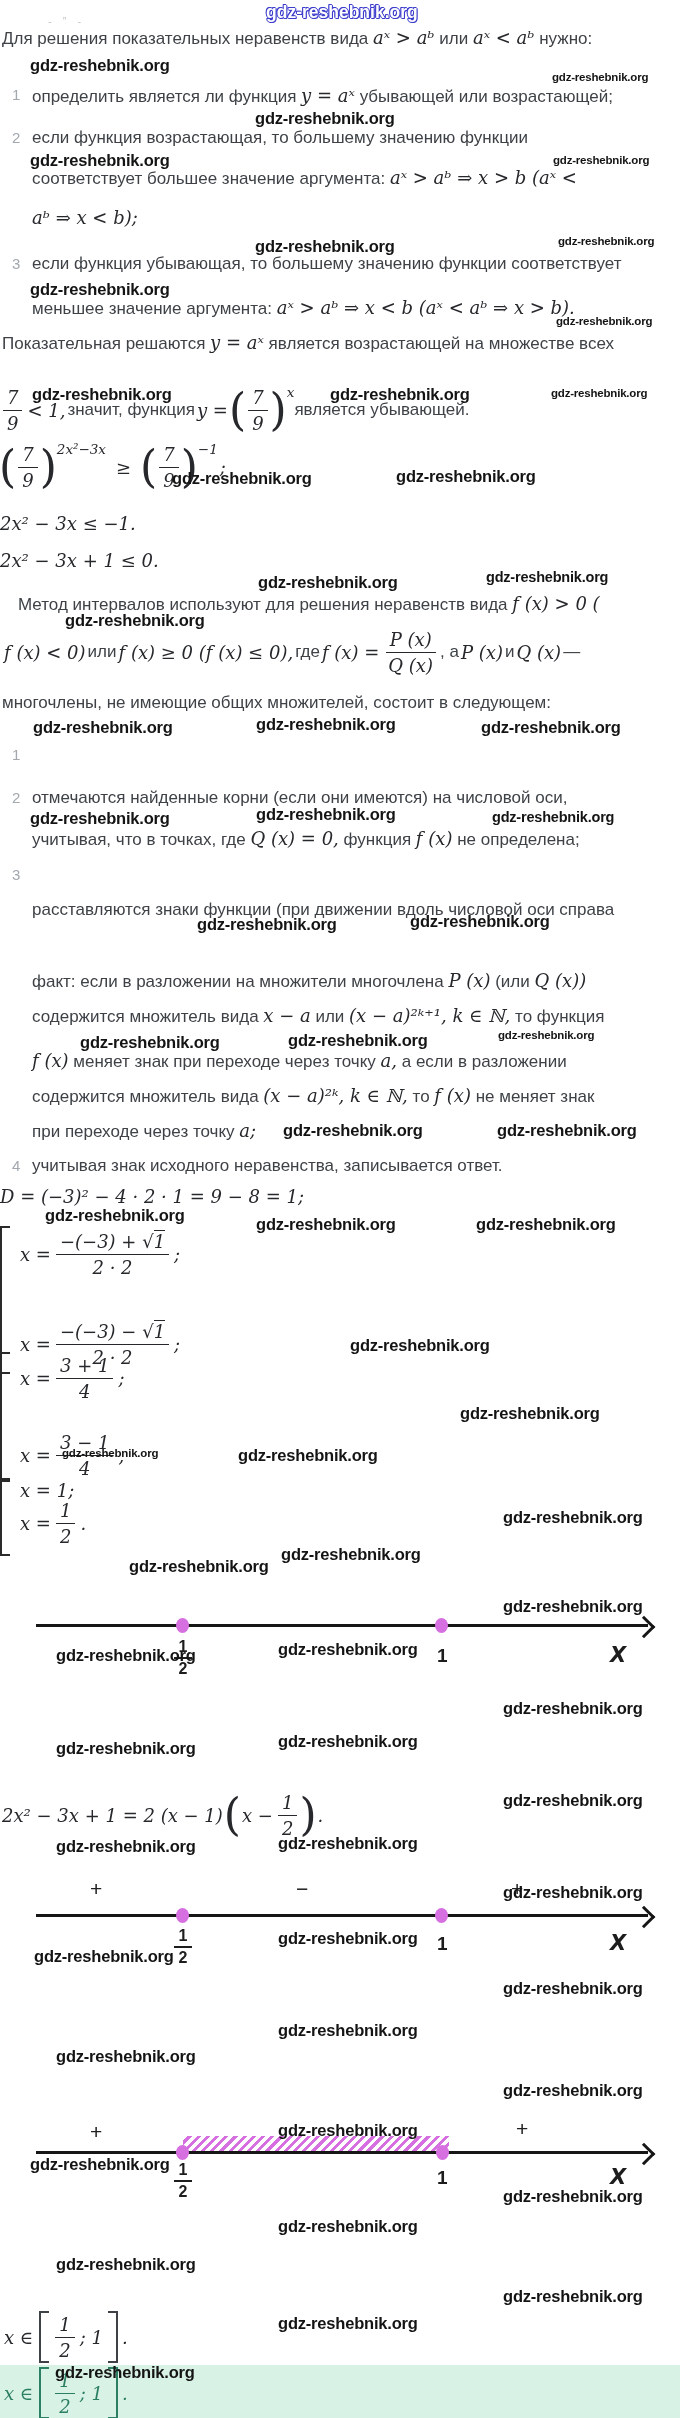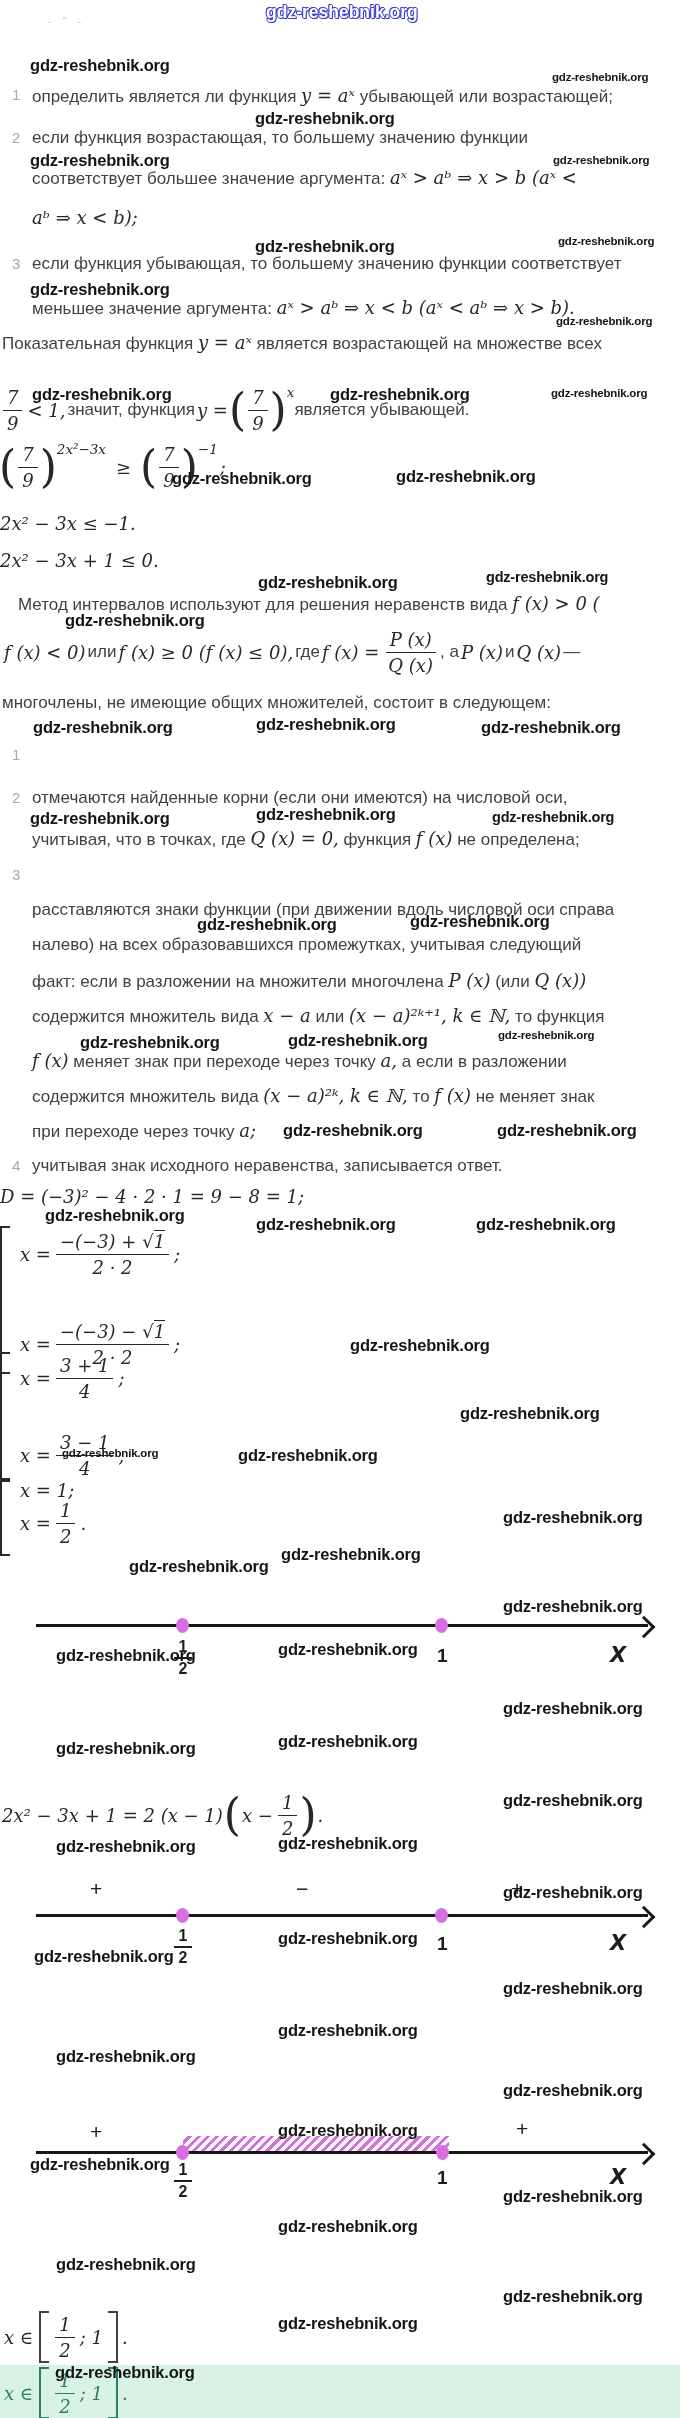--- a/index.html
+++ b/index.html
@@ -46,20 +46,23 @@
   .g .m,.g .frac{color:#2b7f63}
   .g .frac .fn{border-bottom-color:#2b7f63}
 </style>
 </head>
 <body>
 
 <div id="page">
 
   <div class="marks" style="left:48px;top:15px">-  ˮ  -</div>
 
+  <div class="line" style="left:2px;top:26px">
+    <span class="ru">Для решения показательных неравенств вида </span><span class="m">aˣ &gt; aᵇ</span><span class="ru"> или </span><span class="m">aˣ &lt; aᵇ</span><span class="ru"> нужно:</span>
+  </div>
 
   <div class="num-marker" style="left:12px;top:86px">1</div>
   <div class="line" style="left:32px;top:84px">
     <span class="ru">определить является ли функция </span><span class="m">y = aˣ</span><span class="ru"> убывающей или возрастающей;</span>
   </div>
 
   <div class="num-marker" style="left:12px;top:129px">2</div>
   <div class="line" style="left:32px;top:127px">если функция возрастающая, то большему значению функции</div>
   <div class="line" style="left:32px;top:166px">
     <span class="ru">соответствует большее значение аргумента: </span><span class="m">aˣ &gt; aᵇ  ⇒  x &gt; b (aˣ &lt;</span>
@@ -68,21 +71,21 @@
     <span class="m">aᵇ  ⇒  x &lt; b);</span>
   </div>
 
   <div class="num-marker" style="left:12px;top:255px">3</div>
   <div class="line" style="left:32px;top:253px">если функция убывающая, то большему значению функции соответствует</div>
   <div class="line" style="left:32px;top:296px">
     <span class="ru">меньшее значение аргумента: </span><span class="m">aˣ &gt; aᵇ  ⇒  x &lt; b (aˣ &lt; aᵇ  ⇒  x &gt; b).</span>
   </div>
 
   <div class="line" style="left:2px;top:331px">
-    <span class="ru">Показательная функция </span><span class="m">y = aˣ</span><span class="ru"> является возрастающей на множестве всех</span>
+    <span class="ru">Показательная решаются </span><span class="m">y = aˣ</span><span class="ru"> является возрастающей на множестве всех</span>
   </div>
 
   <div class="fx" style="left:0px;top:383px;height:54px">
     <span class="frac">
         <span class="fn">7</span>
         <span class="fd">9</span>
       </span>
     <span class="m">&lt; 1,</span>
     <span class="ru"> значит, функция </span>
     <span class="m">y =</span>
@@ -142,21 +145,20 @@
   <div class="num-marker" style="left:12px;top:746px">1</div>
 
   <div class="num-marker" style="left:12px;top:789px">2</div>
   <div class="line" style="left:32px;top:787px">отмечаются найденные корни (если они имеются) на числовой оси,</div>
   <div class="line" style="left:32px;top:827px">
     <span class="ru">учитывая, что в точках, где </span><span class="m">Q (x) = 0,</span><span class="ru"> функция </span><span class="m">f (x)</span><span class="ru"> не определена;</span>
   </div>
 
   <div class="num-marker" style="left:12px;top:866px">3</div>
   <div class="line" style="left:32px;top:899px">расставляются знаки функции (при движении вдоль числовой оси справа</div>
-  <div class="line" style="left:32px;top:934px">налево) на всех образовавшихся промежутках, учитывая следующий</div>
   <div class="line" style="left:32px;top:969px">
     <span class="ru">факт: если в разложении на множители многочлена </span><span class="m">P (x)</span><span class="ru"> (или </span><span class="m">Q (x))</span>
   </div>
   <div class="line" style="left:32px;top:1004px">
     <span class="ru">содержится множитель вида </span><span class="m">x − a</span><span class="ru"> или </span><span class="m">(x − a)²ᵏ⁺¹, k ∈ ℕ,</span><span class="ru"> то функция</span>
   </div>
   <div class="line" style="left:32px;top:1049px">
     <span class="m">f (x)</span><span class="ru"> меняет знак при переходе через точку </span><span class="m">a,</span><span class="ru"> а если в разложении</span>
   </div>
   <div class="line" style="left:32px;top:1084px">

